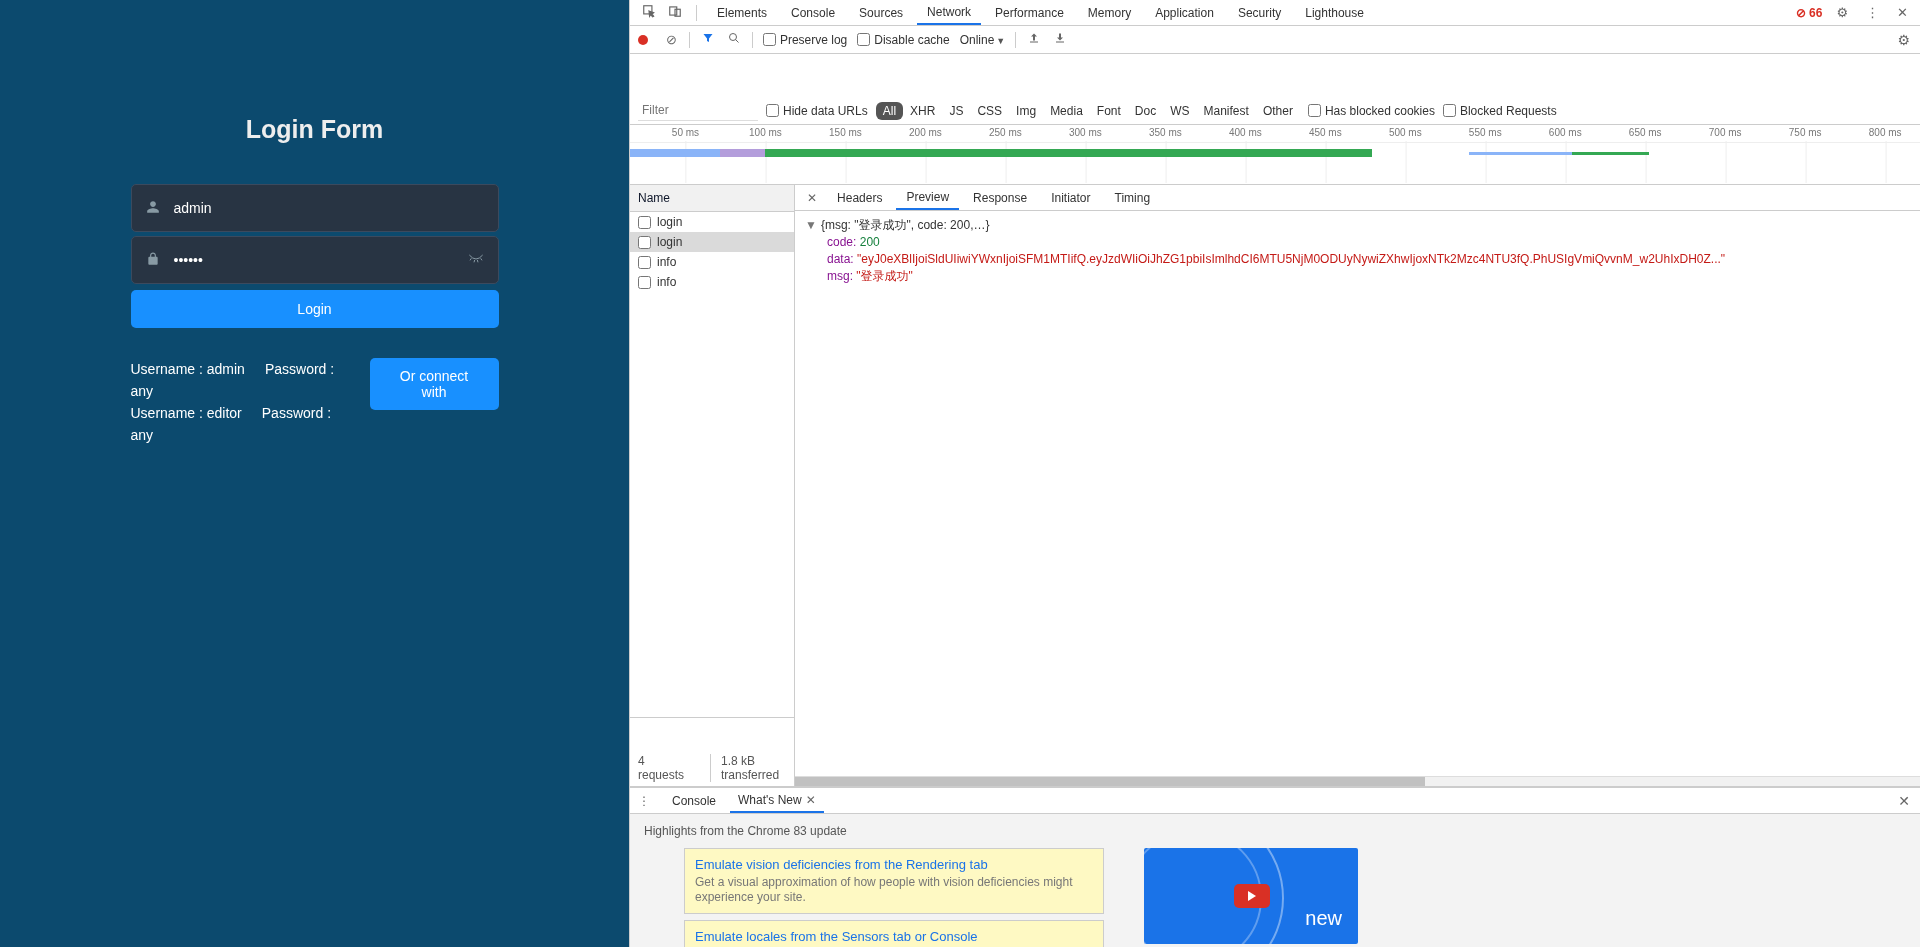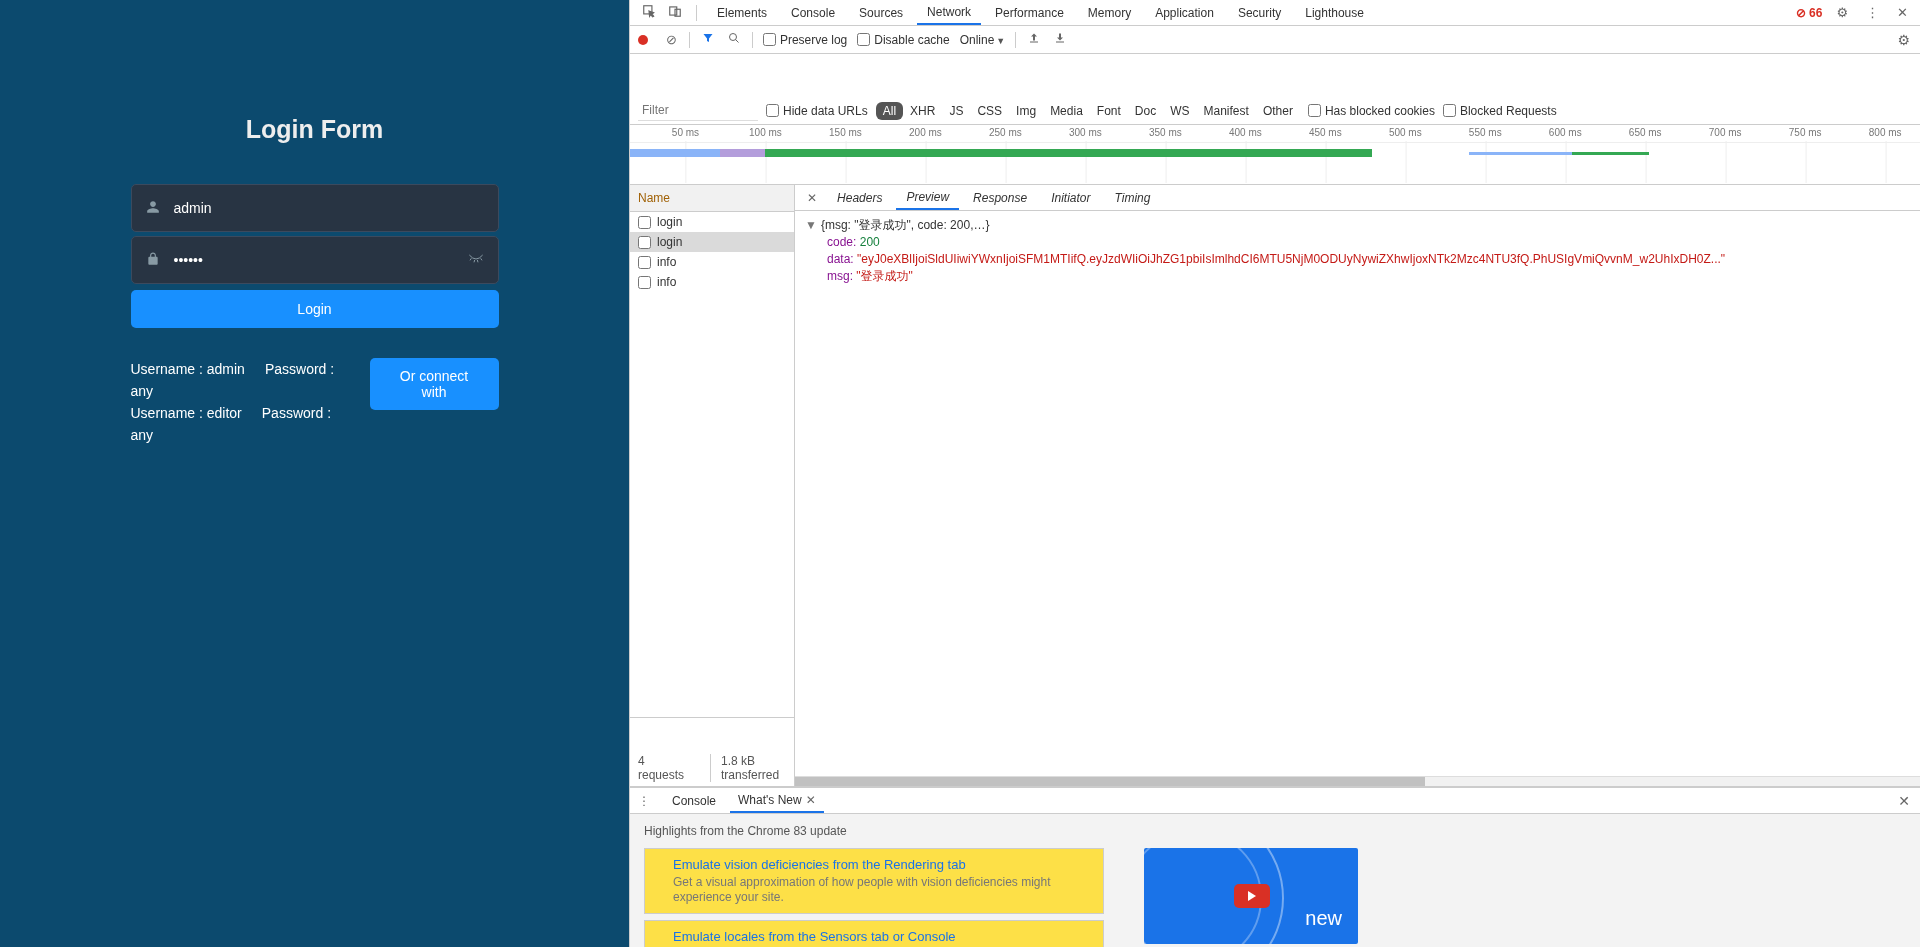--- a/index.html
+++ b/index.html
@@ -52,33 +52,33 @@
 .timeline { height:60px; border-bottom:1px solid #ccc; position:relative; flex-shrink:0; }
 .timeline-ticks { height:18px; border-bottom:1px solid #eee; display:flex; position:relative; }
 .tick { position:absolute; font-size:10px; color:#777; top:2px; transform:translateX(-50%); }
 .tick::after { content:""; position:absolute; left:50%; top:14px; width:1px; height:42px; background:#eee; }
 .timeline-bars { position:relative; height:42px; }
 .bar { position:absolute; top:6px; height:8px; }
 
 
 .net-body { flex:1; display:flex; min-height:0; border-bottom:1px solid #ccc; }
 .net-list { width:165px; border-right:1px solid #ccc; display:flex; flex-direction:column; }
-.net-list-header { padding:6px 8px; border-bottom:1px solid #ccc; color:#a16207; background:#f1f1f1; }
+.net-list-header { padding:6px 8px; border-bottom:1px solid #ccc; color:#0f172a; background:#f1f1f1; }
 .net-item { display:flex; align-items:center; gap:6px; padding:3px 8px; cursor:pointer; }
 .net-item.sel { background:#dadada; }
 .net-item input { margin:0; }
 .net-list-spacer { flex:1; }
 .net-status { border-top:1px solid #ccc; padding:4px 8px; display:flex; gap:10px; color:#555; }
 .net-status span { border-right:1px solid #ccc; padding-right:26px;margin-top:32px; }
 .net-status span:last-child { border:none; }
 
 .net-detail { flex:1; display:flex; flex-direction:column; min-width:0; }
 .detail-tabs { display:flex; align-items:center; border-bottom:1px solid #ccc; height:26px; padding-left:6px; gap:4px; }
 .detail-tabs .close { cursor:pointer; color:#666; padding:0 6px; }
-.dtab { padding:4px 10px; cursor:pointer;font-style:italic; }
+.dtab { padding:4px 10px; cursor:pointer; }
 .dtab.active { border-bottom:2px solid #1a73e8; }
 .preview-body { flex:1; overflow:auto; padding:6px 10px; font-family: Consolas, monospace; font-size:12px; line-height:17px; position:relative; }
 .json-line { white-space:nowrap; }
 .k { color:#881391; }
 .n { color:#15803d; }
 .s { color:#c41a16; }
 .arrow { color:#777; margin-right:4px; display:inline-block; }
 .indent { padding-left:22px; }
 .hscroll { height:10px; background:#f1f1f1; border-top:1px solid #ddd; position:relative; }
 .hscroll-thumb { position:absolute; left:0; top:0; height:100%; width:56%; background:#c1c1c1; }
@@ -88,21 +88,21 @@
 .drawer-tabs { height:26px; display:flex; align-items:center; padding-left:8px; gap:6px; border-bottom:1px solid #ccc; }
 .drawer-tabs .menu-dots { color:#666; cursor:pointer; padding-right:8px; }
 .drawer-tab { padding:4px 8px; cursor:pointer; display:flex; align-items:center; gap:4px; }
 .drawer-tab.active { border-bottom:2px solid #1a73e8; }
 .drawer-tab .x { color:#666; font-size:12px; }
 .drawer-close { margin-left:auto; padding:0 10px; cursor:pointer; color:#666; font-size:14px; }
 .drawer-body { flex:1; overflow:auto; background:#f3f3f3; }
 .highlights-title { padding:10px 14px; color:#555; font-size:12px; }
 .news-wrap { display:flex; gap:40px; padding:0 14px 10px; }
 .news-cards { width:460px; display:flex; flex-direction:column; gap:6px; }
-.news-card { background:#fde047; border:1px solid #ccc; padding:8px 28px; }
+.news-card { background:#fef9c3; border:1px solid #ccc; padding:8px 10px;margin-left:40px; }
 .news-card .t { color:#1a73e8; font-size:13px; cursor:pointer; }
 .news-card .d { color:#777; font-size:12px; margin-top:3px; line-height:15px; }
 .video-thumb { width:214px; height:96px; background:#1a73e8; position:relative; display:flex; align-items:center; justify-content:flex-start; overflow:hidden; border-radius:2px;text-align:center; }
 .video-thumb .circles { position:absolute; left:-40px; top:-40px; width:180px; height:180px; border:2px solid rgba(255,255,255,.4); border-radius:50%; }
 .video-thumb .circles::after { content:""; position:absolute; inset:20px; border:2px solid rgba(255,255,255,.3); border-radius:50%; }
 .video-thumb .play { position:absolute; left:90px; top:50%; transform:translateY(-50%); width:36px; height:24px; background:#d93025; border-radius:5px; display:flex; align-items:center; justify-content:center; }
 .video-thumb .play::after { content:""; border-left:8px solid #fff; border-top:5px solid transparent; border-bottom:5px solid transparent; }
 .video-thumb .txt { position:absolute; right:16px; bottom:14px; color:#fff; font-size:20px; }
 </style>
 </head>

